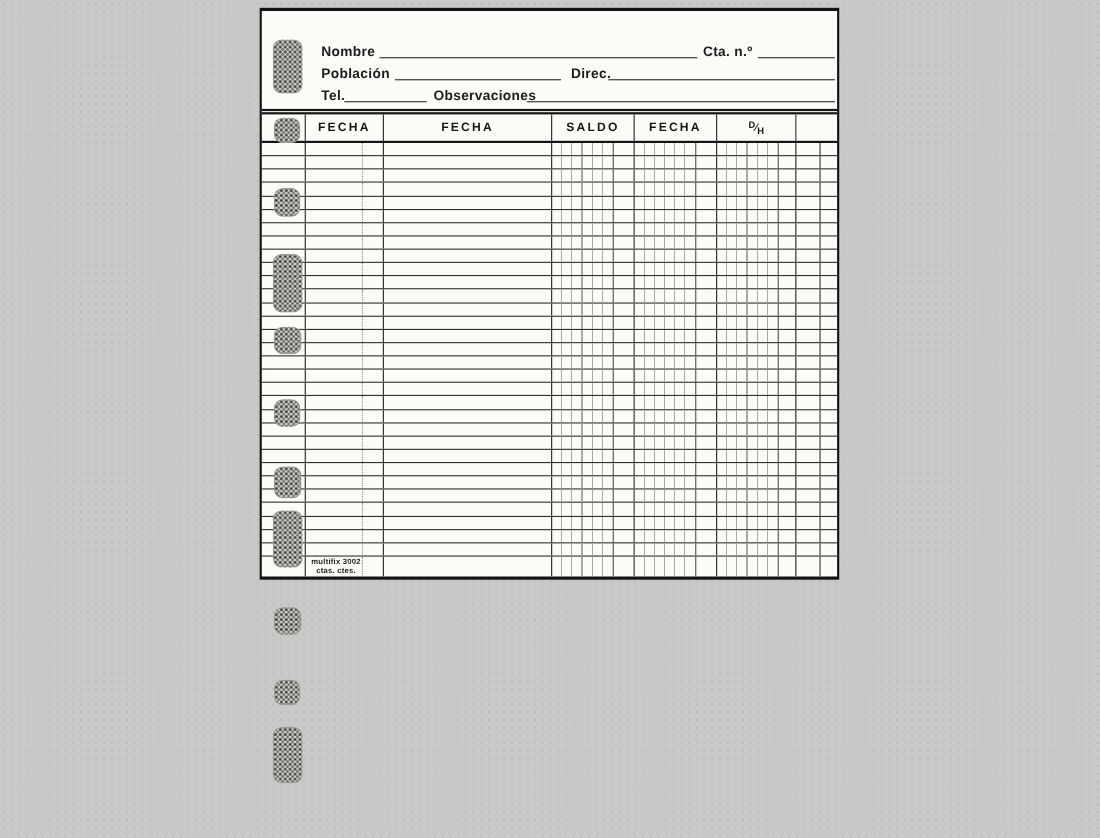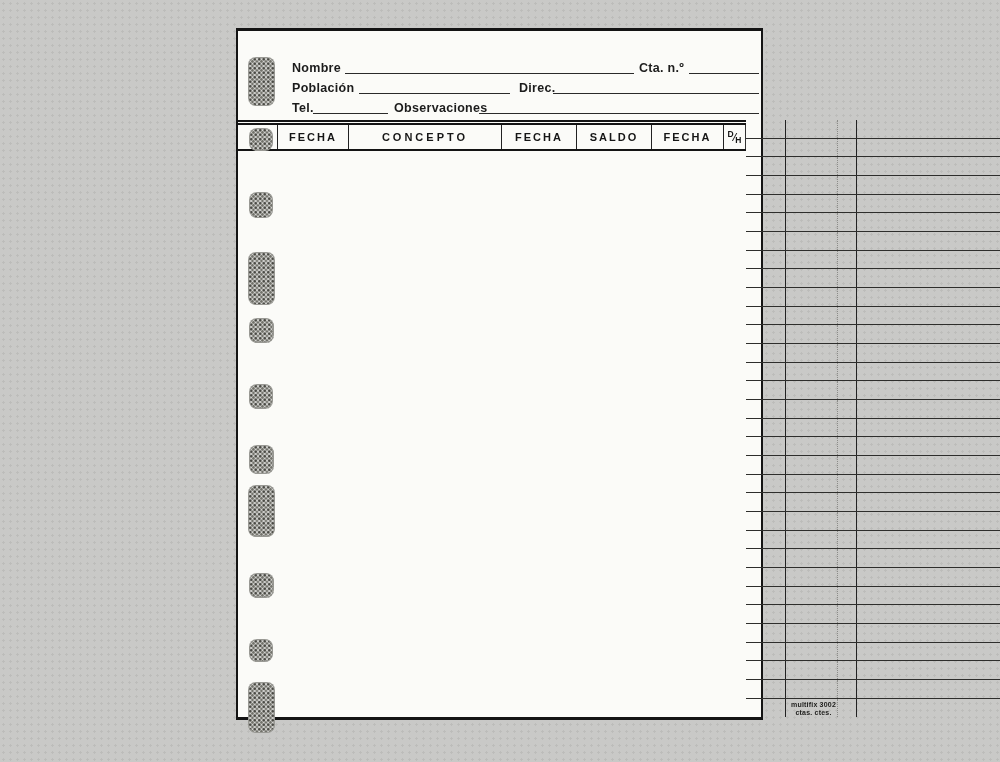--- a/index.html
+++ b/index.html
@@ -14,34 +14,34 @@
     font-family:"Liberation Sans", sans-serif;
     background-color:var(--background);
   }
   .stage{
     position:relative;width:1000px;height:762px;overflow:hidden;
     background-color:var(--background);
     background-image:radial-gradient(rgba(110,110,108,.14) 1px, transparent 1.4px);
     background-size:7px 7px;
   }
   .paper{
-    position:absolute;left:236px;top:28px;width:527px;height:692px;
+    position:absolute;left:236px;top:7px;width:527px;height:520px;
     background:var(--paper);
     border:2px solid #141414;border-top-width:3px;border-bottom-width:3px;
     display:flex;flex-direction:column;text-align:center;
   }
   
   .sheet-header{position:relative;height:89px;flex:none;}
   .flabel{
     position:absolute;font-size:12.5px;font-weight:700;color:#1c1c1c;
     letter-spacing:.3px;white-space:nowrap;line-height:13px;
   }
   .fline{position:absolute;height:13px;border-bottom:1.6px solid #2a2a2a;}
   
-  .ledger{flex:1;display:flex;min-height:0;border-radius:28px;}
+  .ledger{flex:1;display:flex;flex-direction:column;min-height:0;border-radius:28px;}
   .thead{
     flex:none;height:31px;display:grid;
     grid-template-columns:40px 52px 19px 153px 75px 75px 72px 22px 1fr;
     border-top:5px double #141414;border-bottom:2px solid #141414;
   }
   .tbody{flex:1;display:flex;flex-direction:column;min-height:0;}
   .trow{
     flex:1;display:grid;
     grid-template-columns:40px 52px 19px 153px 75px 75px 72px 22px 1fr;
     border-bottom:1.6px solid #2e2e2c;
@@ -115,21 +115,20 @@
       <span class="fline" style="left:75px;top:70px;width:75px"></span>
       <span class="flabel" style="left:156px;top:71px">Observaciones</span>
       <span class="fline" style="left:241px;top:70px;width:280px"></span>
     </div>
 
     <div class="ledger">
 
       <div class="thead">
         <div class="cell c1"></div>
         <div class="cell c3 th th-fecha">FECHA</div>
-        <div class="cell c4 th th-concepto">CONCEPTO</div>
         <div class="cell c5 th">FECHA</div>
         <div class="cell c6 th">SALDO</div>
         <div class="cell c7 th">FECHA</div>
         <div class="cell c8 th dh-head">
           <span class="dh-d">D</span>
             <span class="dh-s">⁄</span>
             <span class="dh-h">H</span>
         </div>
         <div class="cell c9"></div>
       </div>

